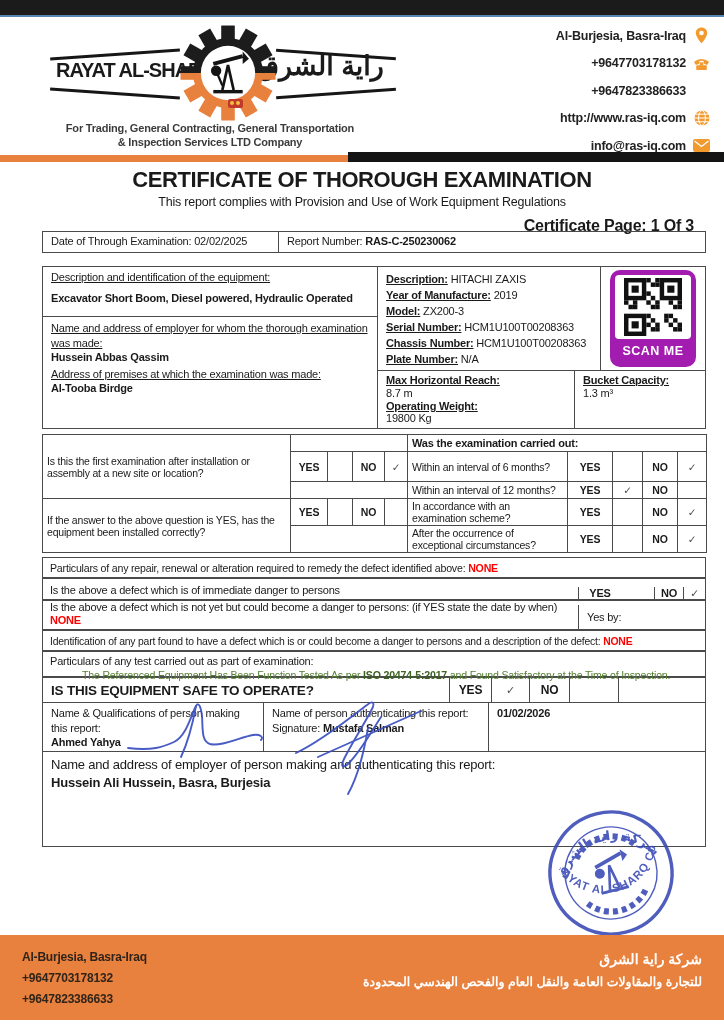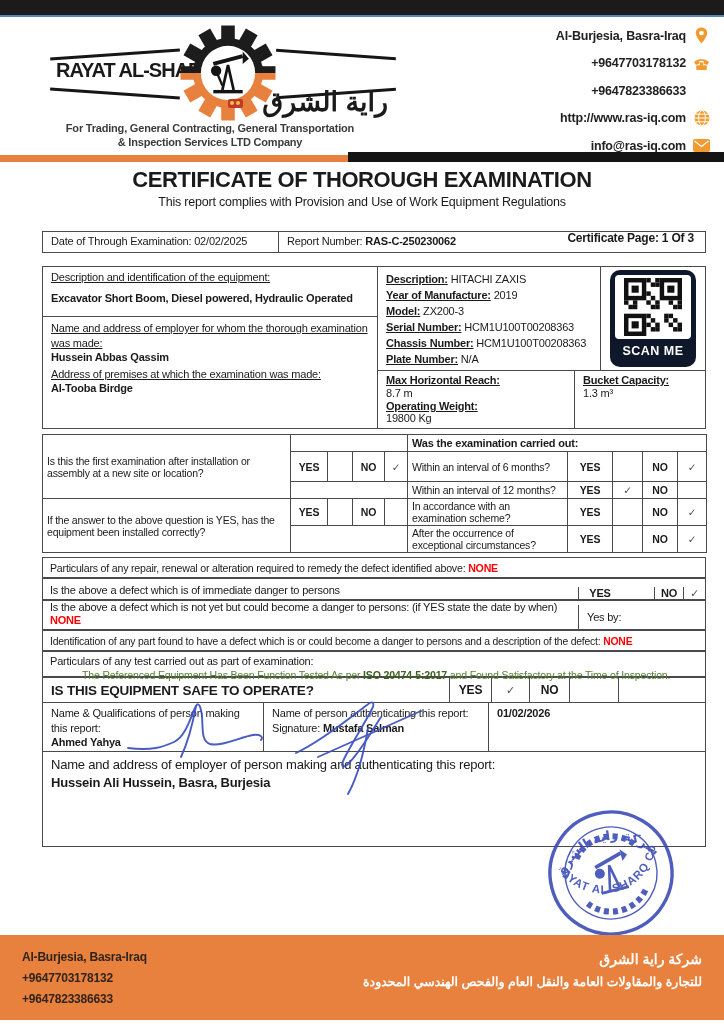--- a/index.html
+++ b/index.html
@@ -16,22 +16,22 @@
   *{box-sizing:border-box;margin:0;padding:0;}
   html,body{background:#fff;}
   body{width:724px;height:1024px;position:relative;overflow:hidden;
        font-family:"Liberation Sans", sans-serif;color:#1a1a1a;letter-spacing:-0.2px;}
   .topbar{position:absolute;top:0;left:0;width:724px;height:17px;
           background:var(--topbar-black);border-bottom:2px solid var(--topbar-blue);}
   
   .logo-zone{position:absolute;top:19px;left:36px;width:350px;height:135px;}
   .brand-en{position:absolute;left:20px;top:40px;width:145px;text-align:center;
             font-size:20px;font-weight:bold;letter-spacing:-1px;white-space:nowrap;}
-  .brand-ar{position:absolute;left:222px;top:31px;width:130px;text-align:right;
-            font-size:27px;font-weight:bold;margin-top:36px;}
+  .brand-ar{position:absolute;left:222px;top:31px;width:130px;text-align:left;
+            font-size:27px;font-weight:bold;}
   .gear-svg{position:absolute;left:140px;top:2px;}
   .lline{position:absolute;height:2.5px;background:#161616;}
   .l-lt{left:14px;top:34px;width:130px;transform:rotate(-4deg);}
   .l-rt{left:240px;top:34px;width:120px;transform:rotate(4deg);}
   .l-lb{left:14px;top:73px;width:130px;transform:rotate(4deg);}
   .l-rb{left:240px;top:73px;width:120px;transform:rotate(-4deg);}
   .cam-dec{position:absolute;left:192px;top:80px;width:15px;height:9px;background:#c0392b;border-radius:2px;}
   .cam-dec i{position:absolute;top:2px;width:4px;height:4px;border-radius:50%;background:#f5c040;display:block;}
   .cam-dec i.d1{left:2px}.cam-dec i.d2{left:8px}
   .tagline{position:absolute;left:4px;top:102px;width:340px;text-align:center;
@@ -42,21 +42,21 @@
          font-size:12.5px;font-weight:bold;color:#222;}
   .c-row .ic{width:17px;height:17px;flex:0 0 17px;display:flex;align-items:center;justify-content:center;}
   .c-row .ic-spacer{width:17px;flex:0 0 17px;}
   
   .div-orange{position:absolute;top:155px;left:0;width:348px;height:7px;background:var(--accent-orange);}
   .div-black{position:absolute;top:152px;left:348px;width:376px;height:10px;background:#141414;}
   
   .doc-title{position:absolute;top:167px;left:0;width:724px;text-align:center;
              font-size:22px;font-weight:bold;letter-spacing:-0.4px;}
   .doc-sub{position:absolute;top:195px;left:0;width:724px;text-align:center;font-size:12.5px;}
-  .cert-page{position:absolute;top:217px;right:30px;font-size:12px;font-weight:bold;margin-top:14px;}
+  .cert-page{position:absolute;top:217px;right:30px;font-size:16px;font-weight:bold;}
   
   .content{position:absolute;top:231px;left:42px;width:664px;}
   .bd{border:1px solid var(--border-gray);}
   .dates-row{display:flex;height:22px;font-size:11px;margin-bottom:13px;}
   .dates-row>div{padding:3px 8px;white-space:nowrap;overflow:hidden;}
   .dc1{width:235px;}
   .dc2{width:200px;border-left:1px solid var(--border-gray);}
   .dc3{flex:1;border-left:1px solid var(--border-gray);}
   .b{font-weight:bold;} .u{text-decoration:underline;}
   .red{color:var(--alert-red);font-weight:bold;}
@@ -69,21 +69,21 @@
   .eq-desc .val{margin-top:9px;}
   .eq-emp{padding:4px 8px;line-height:14.5px;}
   .eq-right{flex:1;display:flex;flex-direction:column;}
   .eq-top{height:104px;display:flex;border-bottom:1px solid var(--border-gray);}
   .specs{flex:1;border-right:1px solid var(--border-gray);padding:4px 8px;line-height:16px;}
   .qr-cell{width:104px;display:flex;align-items:center;justify-content:center;}
   .eq-bot{flex:1;display:flex;}
   .reach{flex:1;border-right:1px solid var(--border-gray);padding:3px 8px;line-height:12.8px;}
   .bucket{width:130px;padding:3px 8px;line-height:13px;}
   
-  .qr-frame{width:86px;height:97px;background:#0f172a;border-radius:10px;padding:5px;}
+  .qr-frame{width:86px;height:97px;background:#a21caf;border-radius:10px;padding:5px;}
   .qr-white{width:76px;height:64px;background:#fff;border-radius:4px;display:flex;align-items:center;justify-content:center;}
   .qr-label{height:23px;display:flex;align-items:center;justify-content:center;
             color:#fff;font-weight:bold;font-size:12.5px;letter-spacing:0.5px;}
   
   table.exam{border-collapse:collapse;table-layout:fixed;width:664px;font-size:10.5px;margin-bottom:4px;}
   table.exam td{border:1px solid var(--border-gray);padding:1px 4px;vertical-align:middle;}
   table.exam .yn{font-weight:bold;font-size:10.5px;text-align:center;padding:1px 2px;}
   table.exam .ck{text-align:center;}
   table.exam .hdr{font-weight:bold;font-size:11px;}
   

